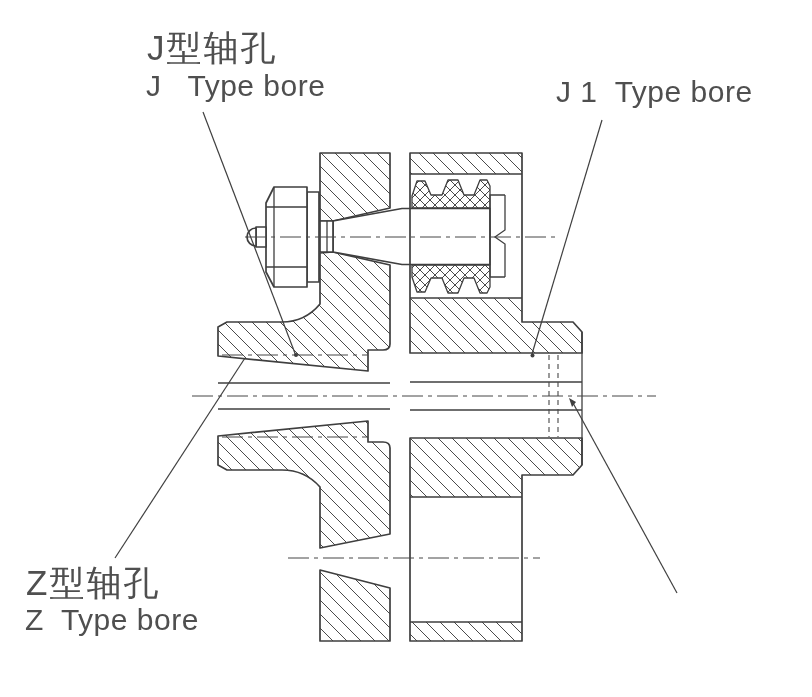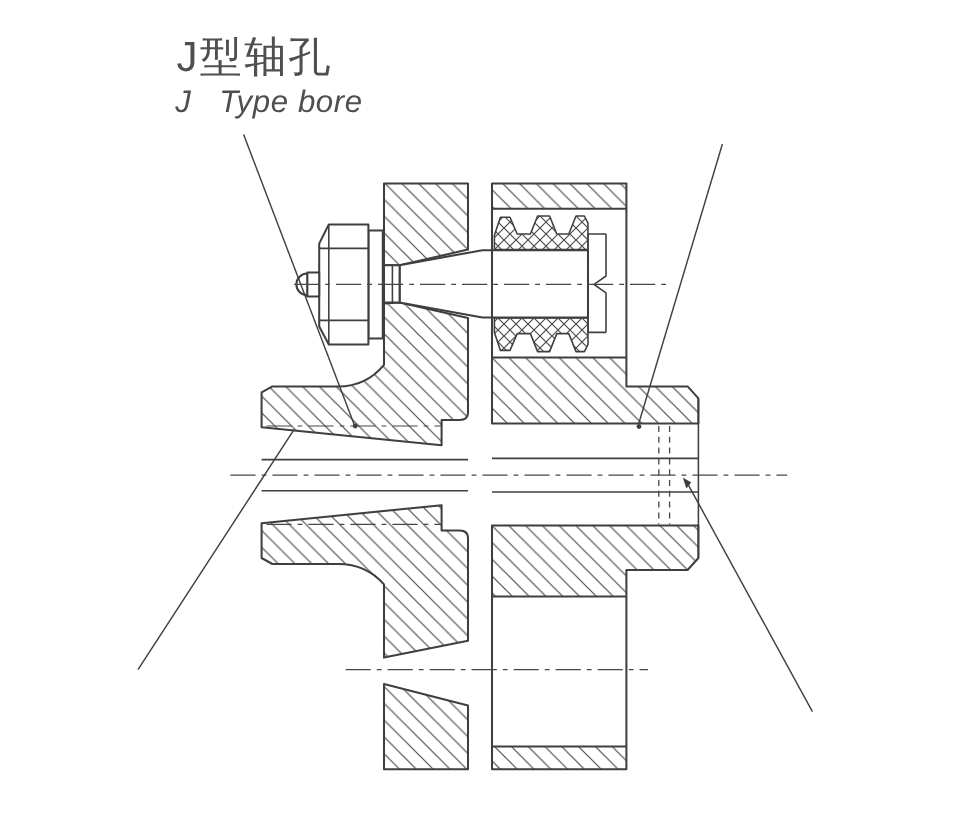--- a/index.html
+++ b/index.html
@@ -1,21 +1,21 @@
 <!DOCTYPE html>
 <html><head>
 <meta charset="utf-8">
 <style>
   html,body{margin:0;padding:0;background:#ffffff;}
   .stage{position:relative;width:812px;height:697px;background:#ffffff;overflow:hidden;
          font-family:"Liberation Sans","DejaVu Sans",sans-serif;}
   .stage svg{position:absolute;left:0;top:0;}
   .txt{position:absolute;color:#4f4f4f;white-space:pre;line-height:1;}
   .zh{font-size:35px;letter-spacing:2px;}
-  .en{font-size:26px;letter-spacing:0.5px;font-style:italic;}
+  .en{font-size:30px;letter-spacing:0.5px;}
   
   .o{fill:#ffffff;stroke:#3f3f3f;stroke-width:1.7;stroke-linejoin:round;}
   .h{fill:url(#hat);stroke:#3f3f3f;stroke-width:1.7;stroke-linejoin:round;}
   .x{fill:url(#xh);stroke:#3f3f3f;stroke-width:1.3;stroke-linejoin:round;}
   .t{fill:none;stroke:#3f3f3f;stroke-width:1.3;}
   .cl{fill:none;stroke:#474747;stroke-width:1;stroke-dasharray:21 5 4 5;}
   .hd{fill:none;stroke:#474747;stroke-width:1.1;stroke-dasharray:5 4;}
   .ld{fill:none;stroke:#404040;stroke-width:1.2;}
   .dot{fill:#3f3f3f;stroke:none;}
 </style>
@@ -84,16 +84,19 @@
       <circle class="dot" cx="532.5" cy="355.5" r="2"></circle>
       <path class="ld" d="M115,558 L245,358"></path>
       <path class="ld" d="M573,403 L677,593"></path>
       <path class="dot" d="M569,398 L576,402 L572,407 Z"></path>
     </g>
   </svg>
 
   <div class="txt zh" style="left:147px;top:30px">J型轴孔</div>
   <div class="txt en" style="left:146px;top:71px">J   Type bore</div>
 
+  <div class="txt en" style="left:556px;top:77px">J 1  Type bore</div>
 
+  <div class="txt zh" style="left:26px;top:565px">Z型轴孔</div>
+  <div class="txt en" style="left:25px;top:605px">Z  Type bore</div>
 
 
 </div>
 
 </body></html>

